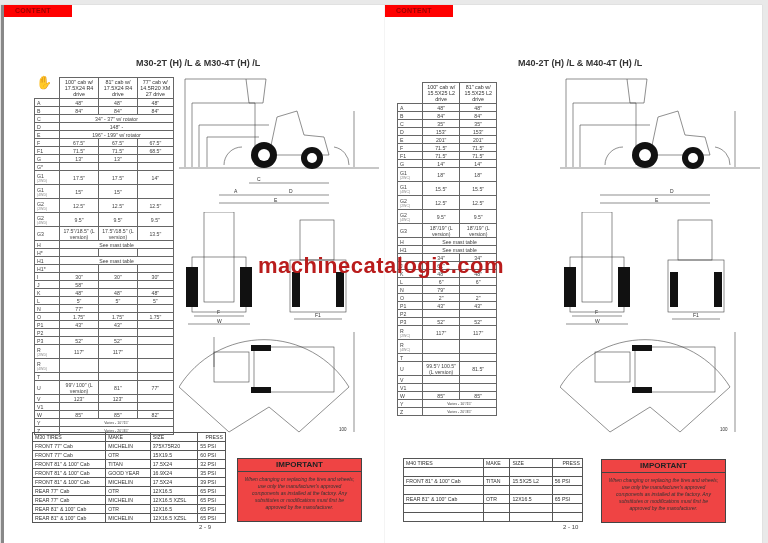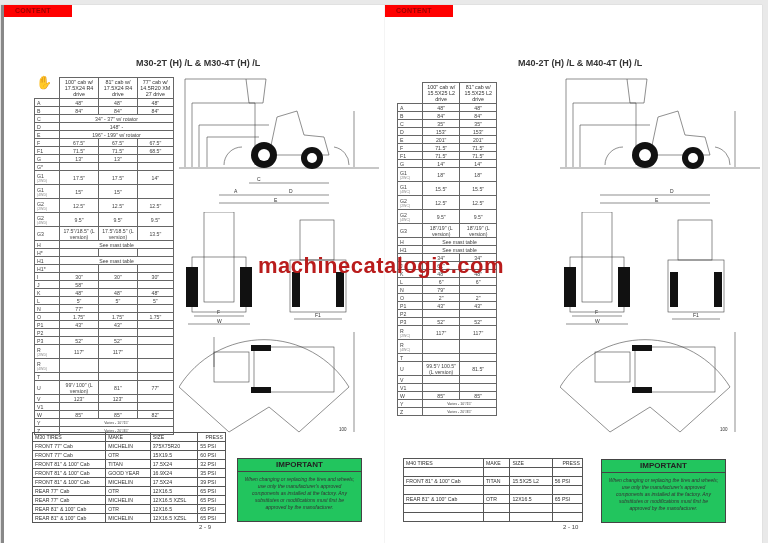--- a/index.html
+++ b/index.html
@@ -13,21 +13,21 @@
   table.spec td,table.spec th{border:0.6px solid #666;padding:0 2px;height:7px;text-align:center;font-weight:normal;}
   table.spec td.lbl{text-align:left;width:20px;padding-left:2px;}
   table.spec th{font-size:5.4px;line-height:6px;padding:1px 2px;color:#333;}
   table.spec th.blank{border:none;}
   table.spec .sub{font-size:3.5px;color:#888;display:block;line-height:4px;}
   table.spec td.tall{height:13px;}
   table.spec td.small{font-size:3.6px;}
   table.tires{position:absolute;border-collapse:collapse;font-size:5.2px;color:#333;}
   table.tires td{border:0.6px solid #555;height:8px;padding:0 2px;white-space:nowrap;}
   table.tires tr:first-child td{font-weight:normal;}
-  .important{position:absolute;border:0.8px solid #444;background:#22c55e;}
+  .important{position:absolute;border:0.8px solid #444;background:#ef4444;}
   .important .ih{font-size:8px;font-weight:bold;text-align:center;border-bottom:0.8px solid #444;height:12px;line-height:12px;color:#222;}
   .important .ib{font-size:5px;font-style:italic;text-align:center;line-height:7px;padding:4px 6px;color:#333;}
   .pagenum{position:absolute;font-size:6px;color:#444;}
   .diagram{position:absolute;}
   .watermark{position:absolute;left:258px;top:253px;font-size:22px;font-weight:bold;color:#b91c1c;letter-spacing:.5px;white-space:nowrap;z-index:5;}
   .cursor{position:absolute;left:36px;top:75px;font-size:13px;z-index:6;}
 </style>
 </head>
 <body>
 

